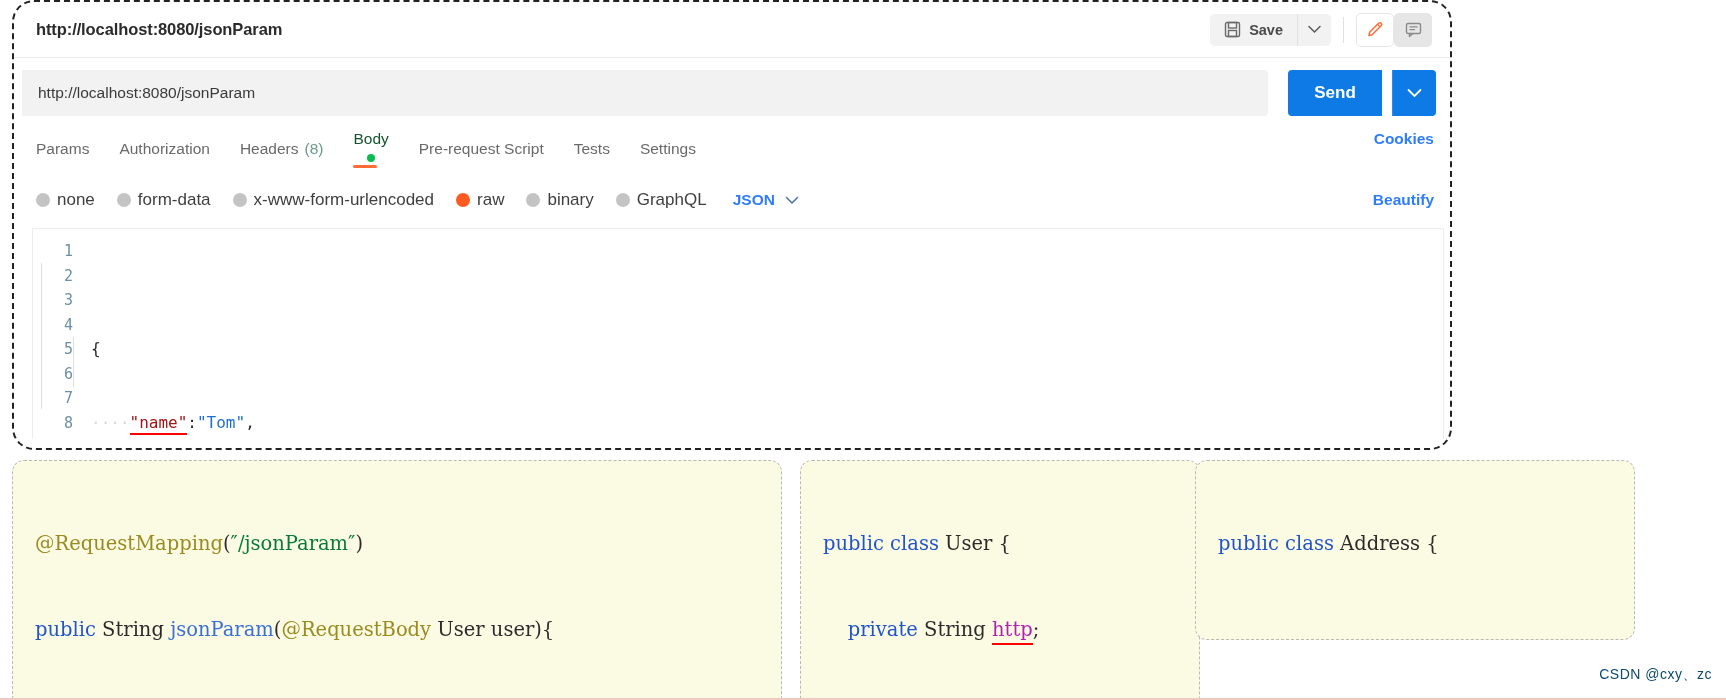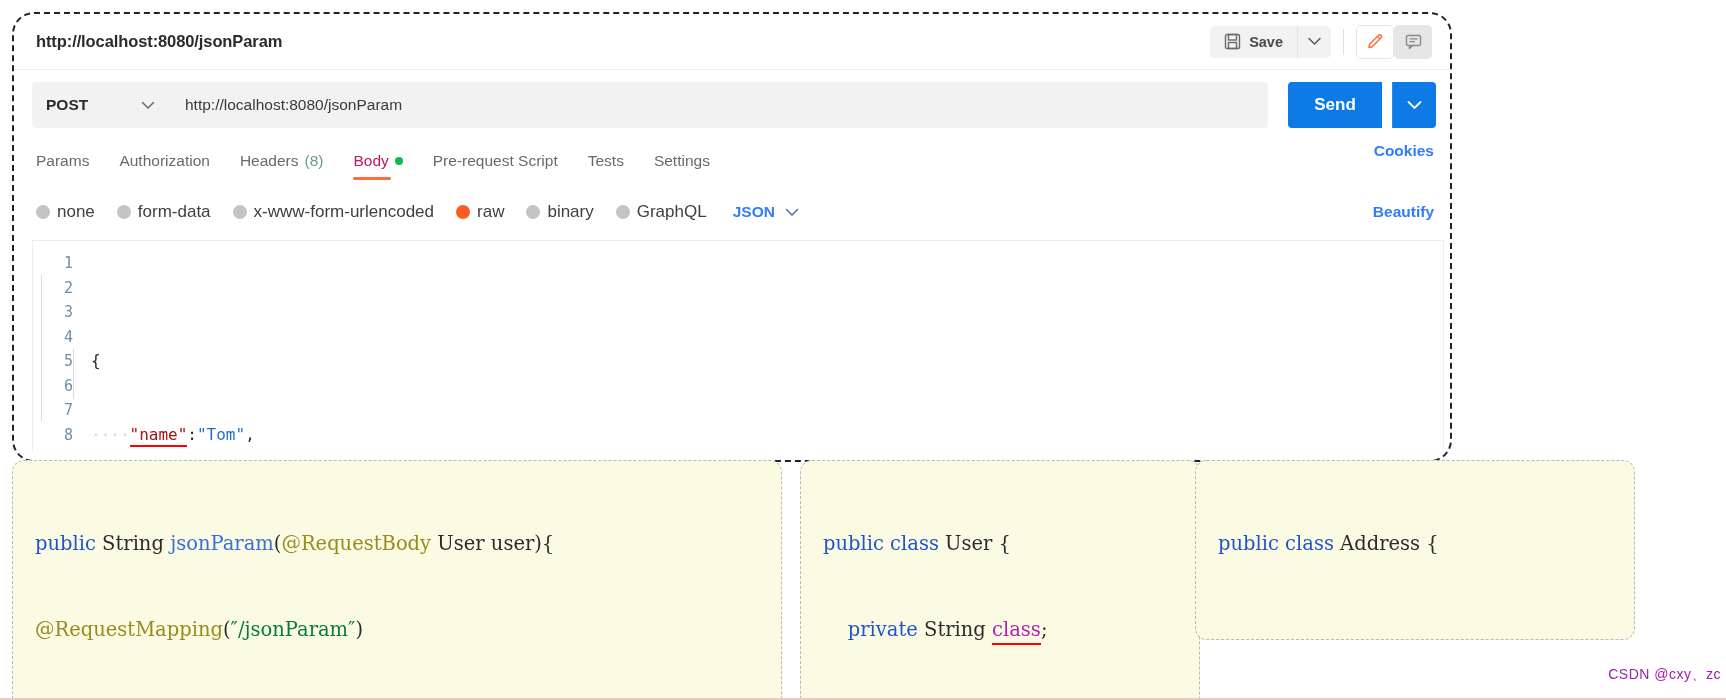--- a/index.html
+++ b/index.html
@@ -7,21 +7,21 @@
     width:1726px;height:700px;
     background:#ffffff;
     font-family:"Liberation Sans", sans-serif;
     position:relative;
     overflow:hidden;
   }
 
   
   #postman-panel{
     position:absolute;
-    left:12px;top:12px;
+    left:12px;top:0;
     width:1440px;height:450px;
     border:2px dashed #222;
     border-radius:22px;
     background:#ffffff;
     box-sizing:border-box;
     overflow:hidden;
   }
 
   
   .title-bar{
@@ -108,21 +108,21 @@
   }
   .tab{
     position:relative;
     font-size:15.5px;color:#6a6a6a;
     margin-right:30px;
     cursor:pointer;
     display:flex;align-items:center;gap:6px;
     height:38px;
     white-space:nowrap;
   }
-  .tab.active{color:#be185d;}
+  .tab.active{color:#14532d;flex-direction:column;}
   .tab.active::after{
     content:"";position:absolute;left:0;right:12px;bottom:0;
     height:3px;background:#ff6c37;border-radius:2px;
   }
   .dot-green{width:8px;height:8px;border-radius:50%;background:#0cbb52;display:inline-block;}
   .muted{color:#6a9a8a;}
   .spacer{flex:1;}
   .link-blue{
     color:#2f7dfb;font-size:15.5px;font-weight:bold;cursor:pointer;white-space:nowrap;
   }
@@ -207,22 +207,22 @@
 
   .kw{color:#2154cc;}
   .ann{color:#9a8b21;}
   .str{color:#0a7a3c;}
   .mth{color:#3a6fd8;}
   .fld{color:#b023b0;}
   .uline{border-bottom:2.6px solid #ff0000;padding-bottom:2px;}
 
   
   #watermark{
-    position:absolute;right:5px;bottom:16px;
-    font-size:14px;color:#a21caf;
+    position:absolute;right:14px;bottom:16px;
+    font-size:14px;color:#0c4a6e;
     font-family:"Liberation Sans",sans-serif;
     letter-spacing:0.5px;
   }
   #bottom-rule{
     position:absolute;left:0;right:0;bottom:0;height:2px;background:#f0c9c0;
   }
   svg{display:block;}
 </style>
 </head>
 <body>
@@ -267,28 +267,20 @@
         <svg width="19" height="19" viewBox="0 0 19 19">
           <rect x="2.5" y="3.5" width="14" height="10" rx="1.6" fill="none" stroke="#8a8a8a" stroke-width="1.4"></rect>
           <path d="M5.5 13.5 L5.5 16.5 L8.8 13.5" fill="none" stroke="#8a8a8a" stroke-width="1.4" stroke-linejoin="round"></path>
           <path d="M5.5 6.8 H13.5 M5.5 9.6 H11" stroke="#8a8a8a" stroke-width="1.3"></path>
         </svg>
       </span>
     </div>
   </div>
 
   <div class="url-row">
-    <div class="method-sel">
-      <span>POST</span>
-      <span>
-        <svg width="14" height="9" viewBox="0 0 14 9">
-            <path d="M1.5 1.5 L7 7 L12.5 1.5" fill="none" stroke="#6a6a6a" stroke-width="1.5" stroke-linecap="round"></path>
-          </svg>
-      </span>
-    </div>
     <input class="url-input" type="text" value="http://localhost:8080/jsonParam" style="">
     <button class="send-btn">Send</button>
     <button class="send-caret">
       <span>
         <svg width="15" height="10" viewBox="0 0 15 10">
             <path d="M1.5 2 L7.5 8 L13.5 2" fill="none" stroke="#ffffff" stroke-width="1.8" stroke-linecap="round"></path>
           </svg>
       </span>
     </button>
   </div>
@@ -378,30 +370,30 @@
       
       
       
       
       
     </div>
   </div>
 </div>
 
 <div class="note" id="note-controller">
+<div><span class="ann">@RequestMapping</span><span>(</span><span class="str">″/jsonParam″</span><span>)</span></div>
 <div><span class="kw">public</span> String <span class="mth">jsonParam</span>(<span class="ann">@RequestBody</span> User user){</div>
-<div><span class="ann">@RequestMapping</span><span>(</span><span class="str">″/jsonParam″</span><span>)</span></div>
 <div>    System..println(user);</div>
 
 
 </div>
 
 <div class="note" id="note-user">
 <div><span class="kw">public class</span> User {</div>
-<div>    <span class="kw">private</span> String <span class="fld uline">class</span>;</div>
+<div>    <span class="kw">private</span> String <span class="fld uline">http</span>;</div>
 <div>     Integer ;</div>
 
 
 </div>
 
 <div class="note" id="note-address">
 <div><span class="kw">public class</span> Address {</div>
 
 
 </div>

